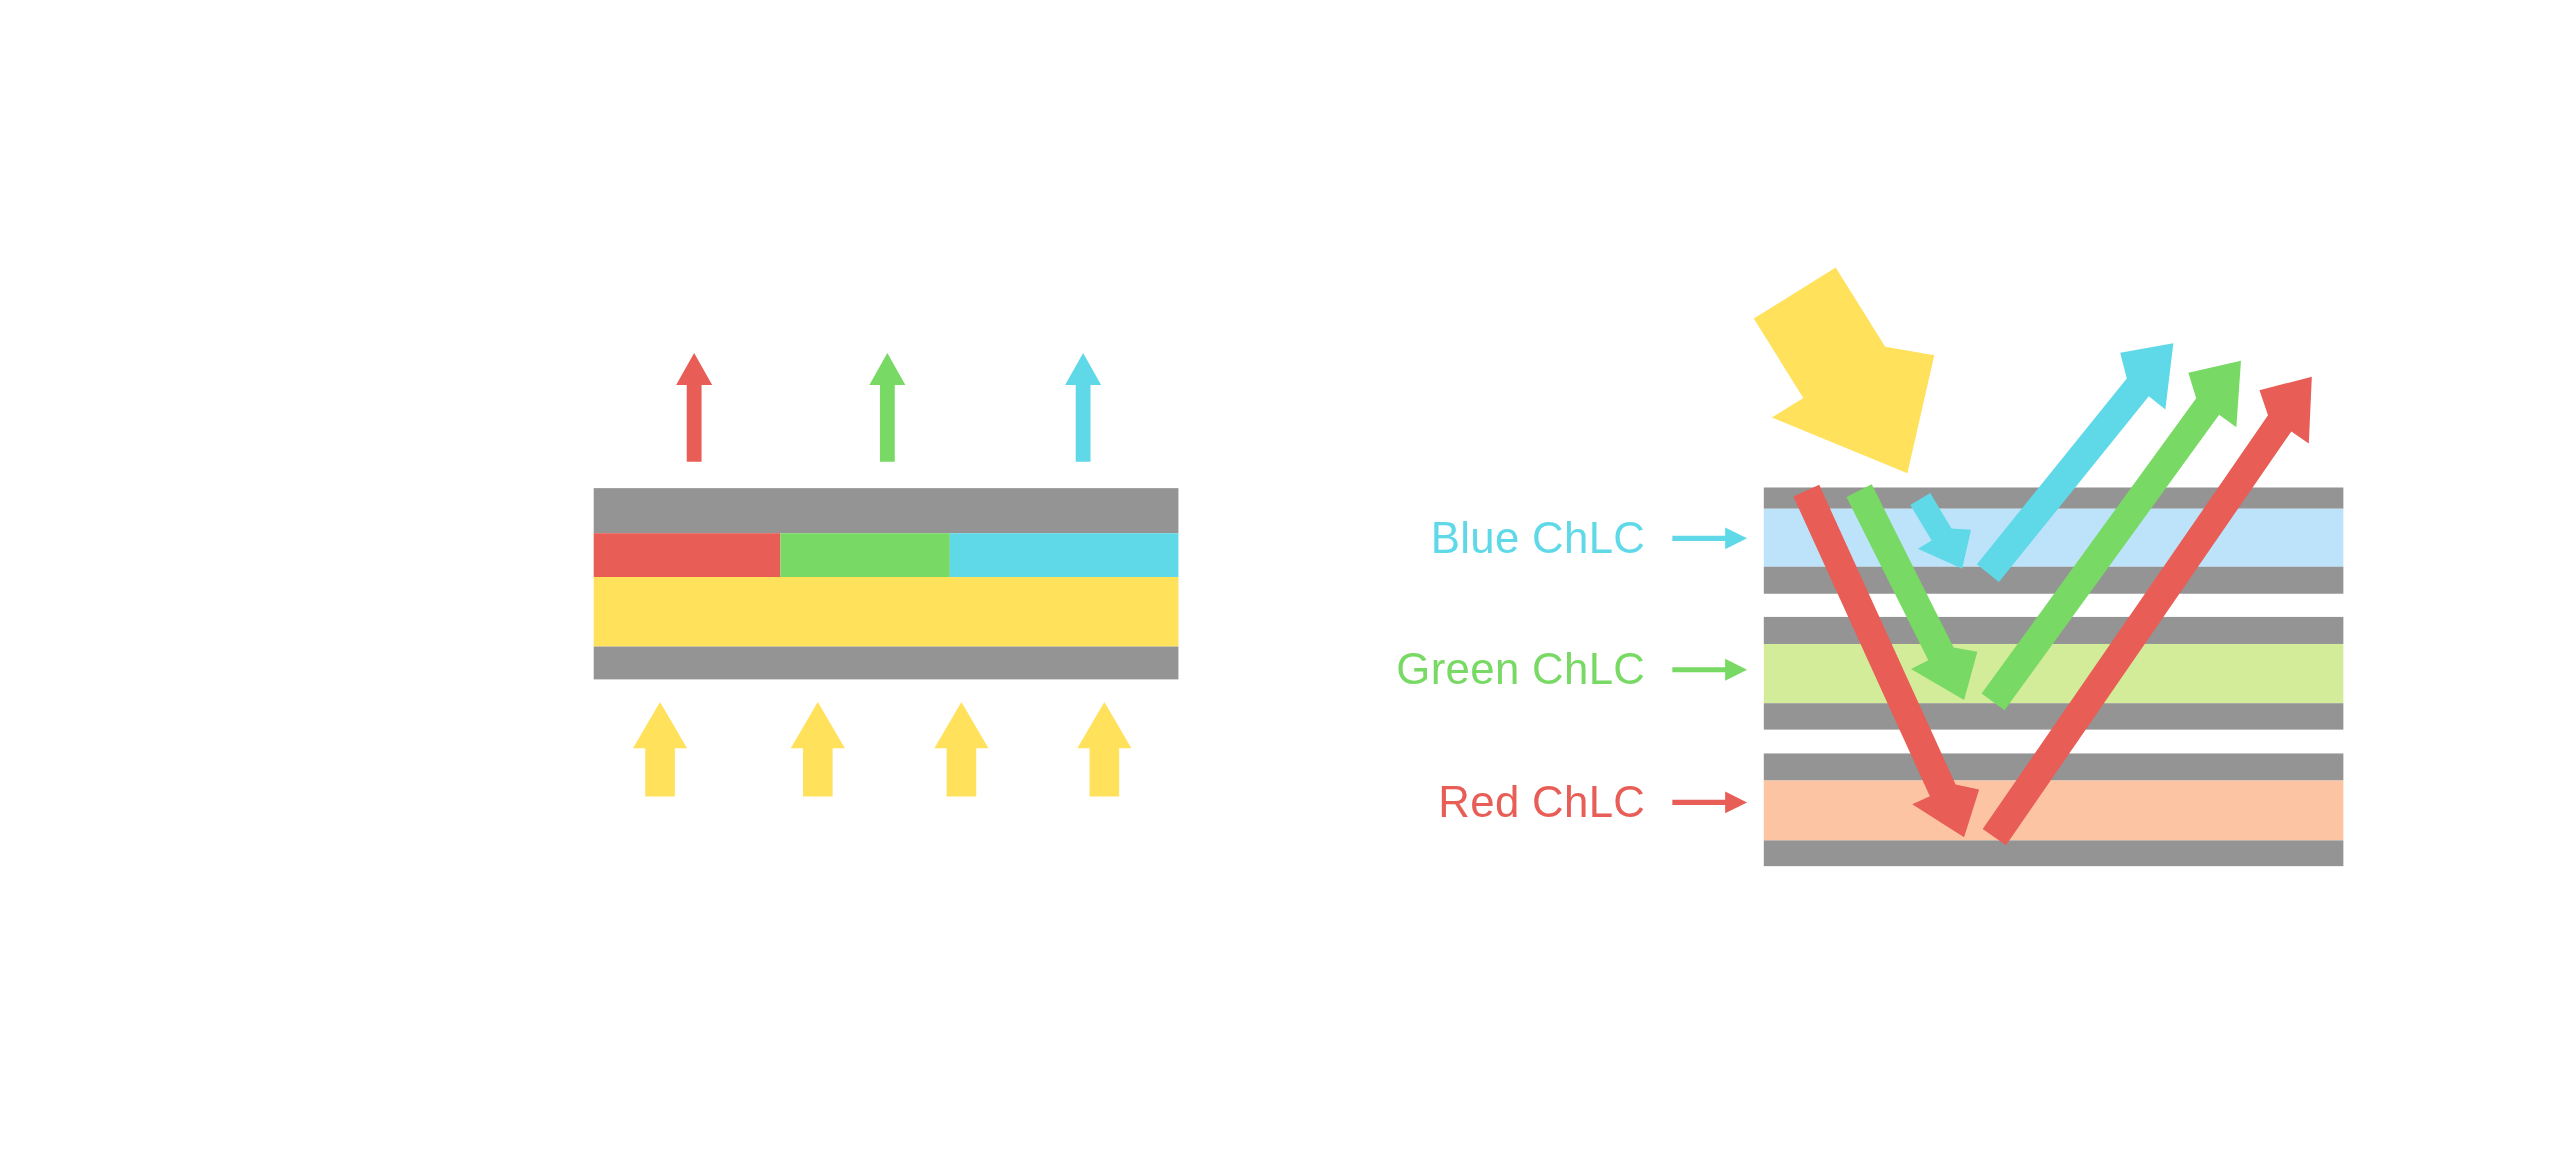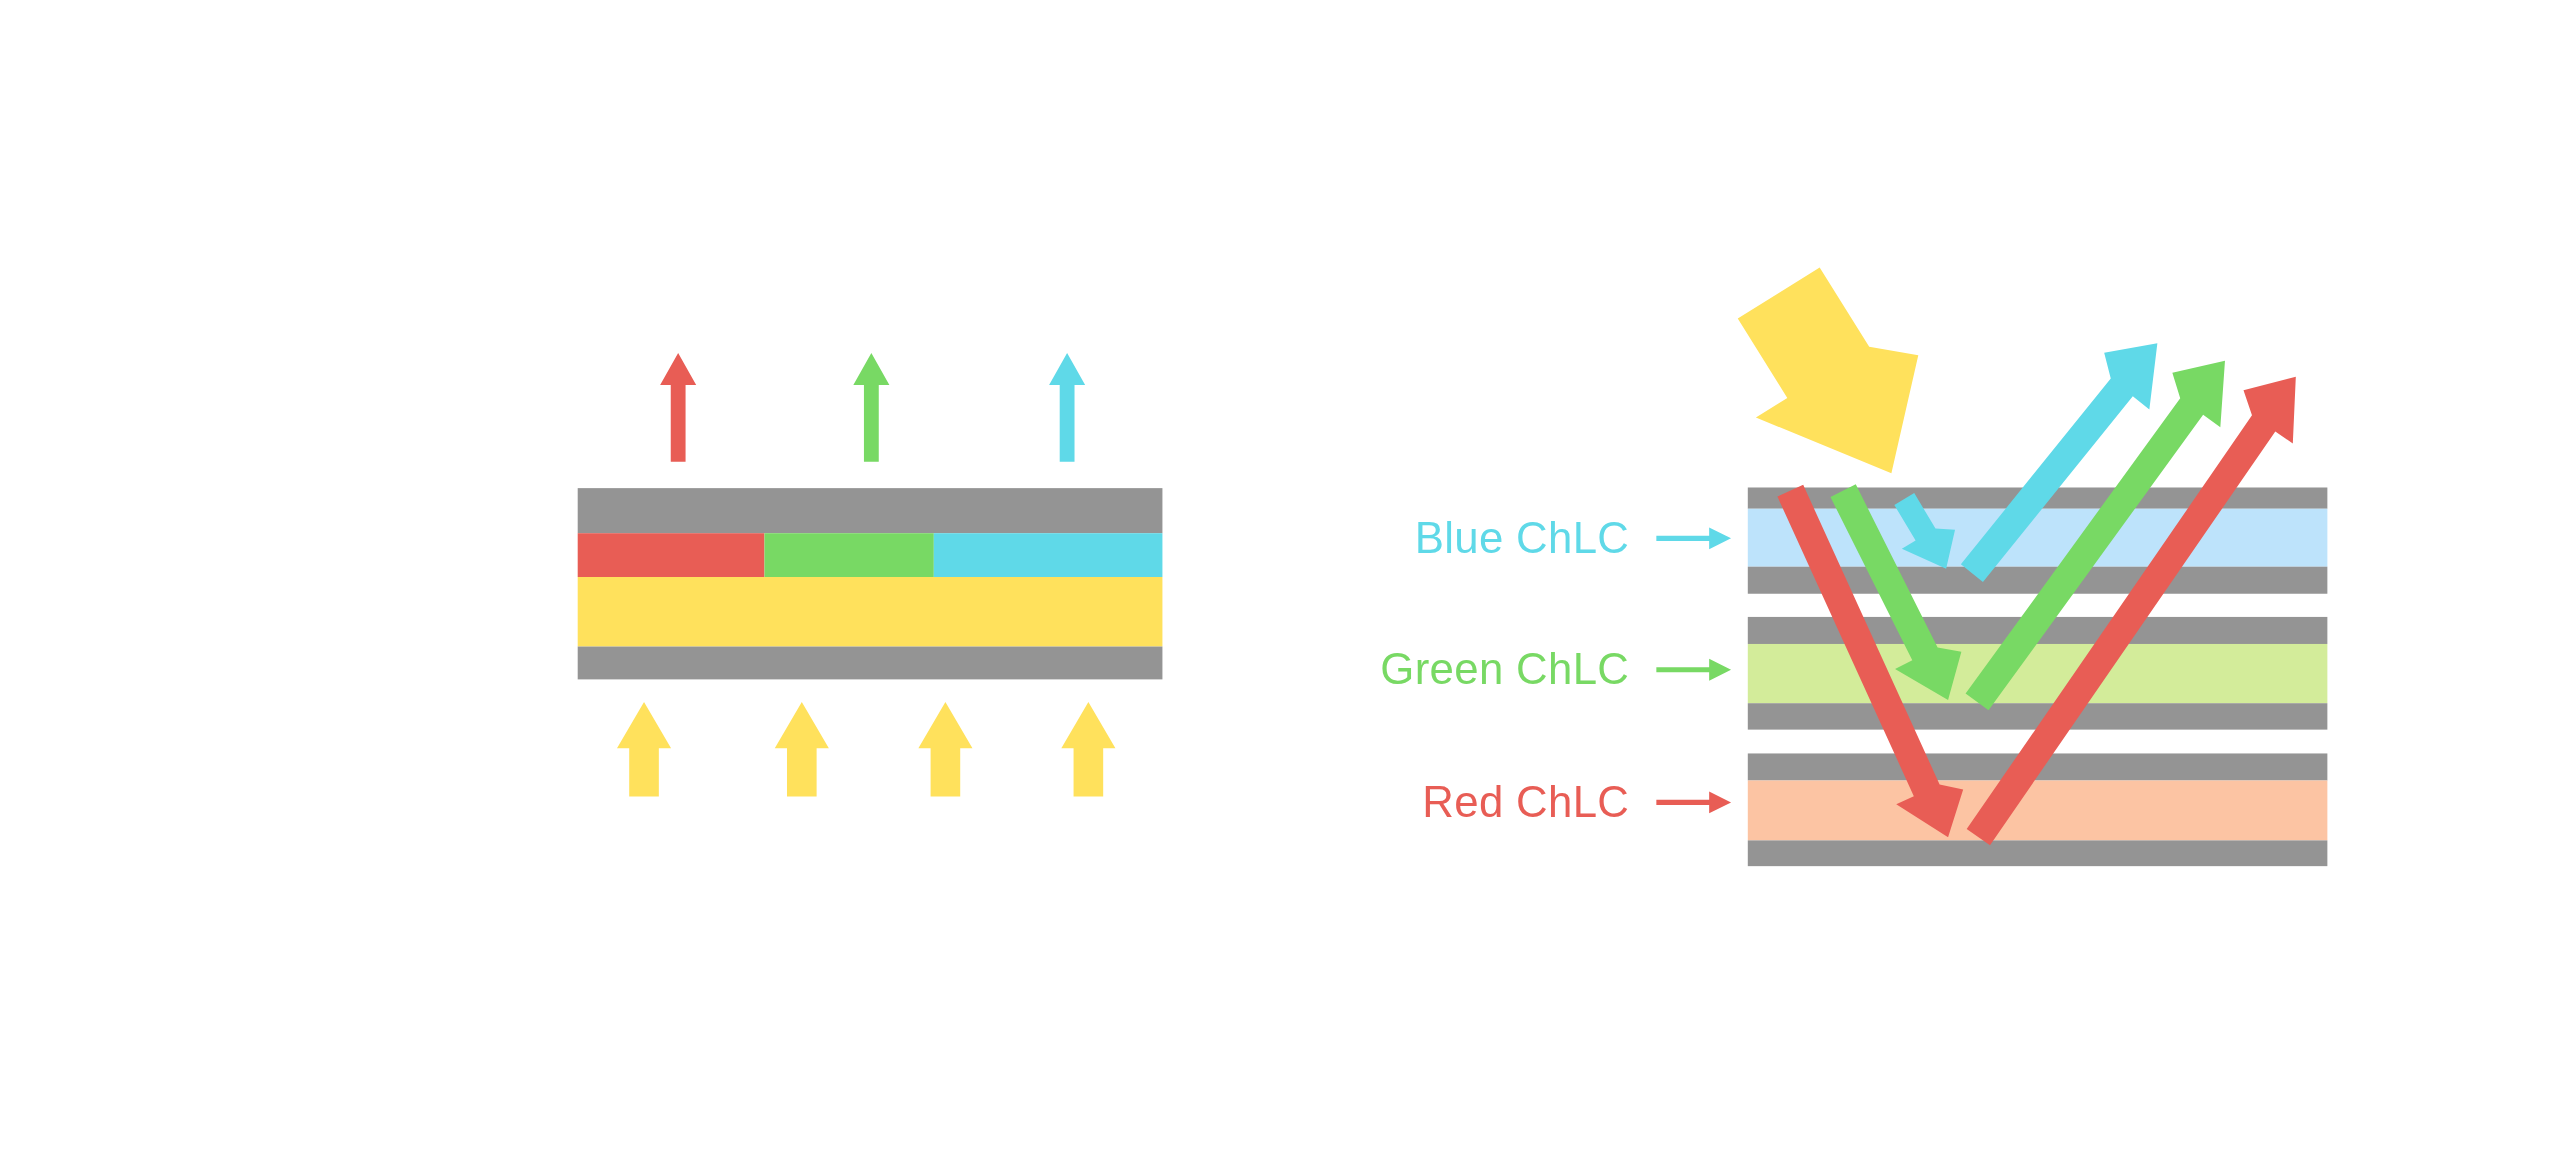--- a/index.html
+++ b/index.html
@@ -3,21 +3,21 @@
 <meta charset="utf-8">
 <style>
   html,body{margin:0;padding:0;}
   body{
     width:2576px;height:1154px;
     background:#ffffff;
     font-family:"Liberation Sans", sans-serif;
     overflow:hidden;
     position:relative;
   }
-  #stage{position:absolute;left:0;top:0;width:2036px;height:1154px;}
+  #stage{position:absolute;left:16px;top:0;width:2036px;height:1154px;}
   svg.layer{position:absolute;left:0;top:0;width:2576px;height:1154px;overflow:visible;}
   .lbl{
     font-family:"Liberation Sans", sans-serif;
     font-size:68px;
     font-weight:400;
     letter-spacing:0.5px;
     white-space:pre;
   }
 </style>
 </head>

